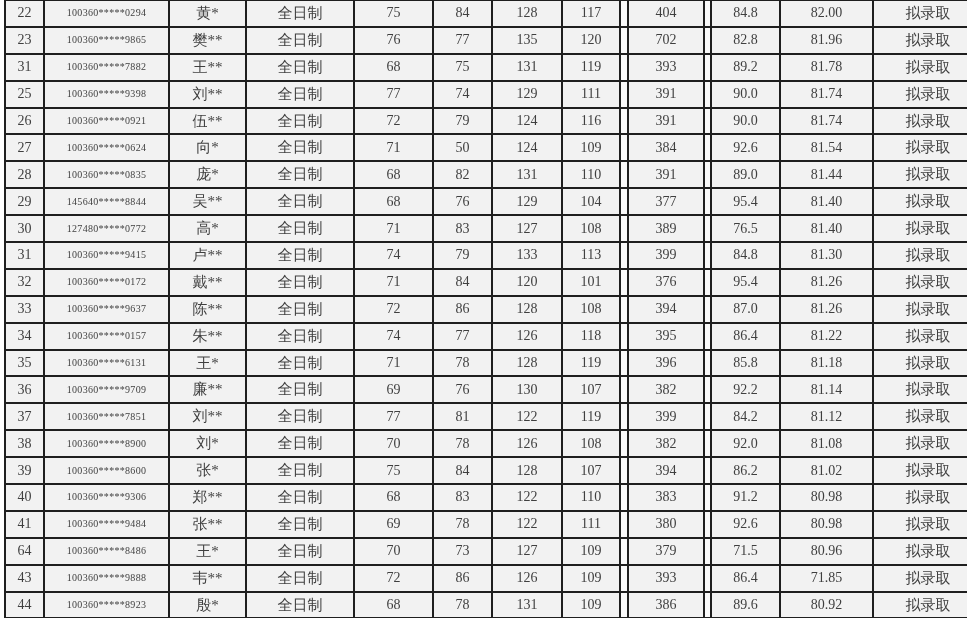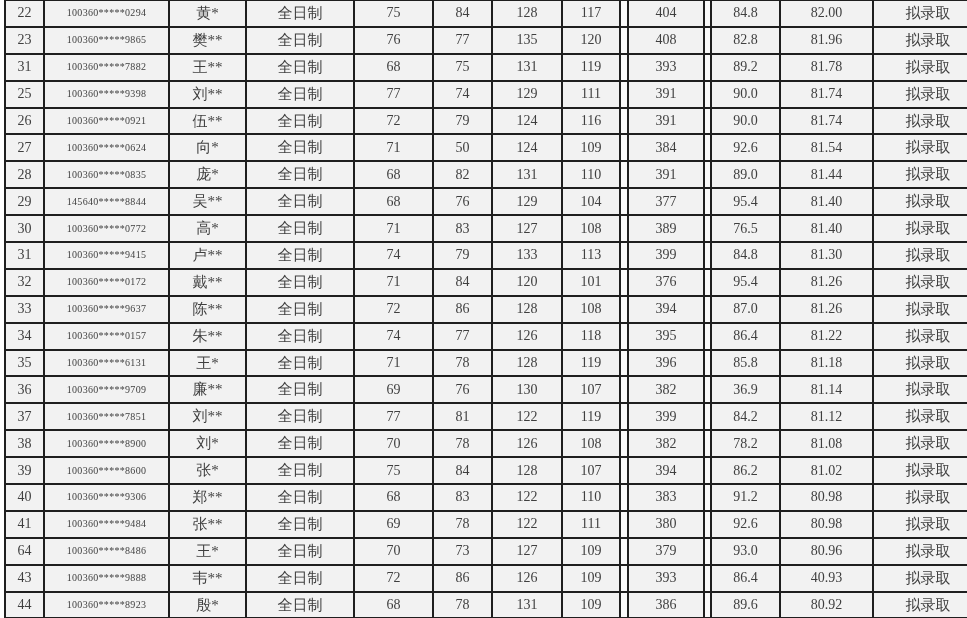--- a/index.html
+++ b/index.html
@@ -94,21 +94,21 @@
         <tr>
           <td class="c-num">23</td>
           <td class="c-id">100360*****9865</td>
           <td class="c-cn">樊**</td>
           <td class="c-cn">全日制</td>
           <td class="c-num">76</td>
           <td class="c-num">77</td>
           <td class="c-num">135</td>
           <td class="c-num">120</td>
           <td class="spacer"></td>
-          <td class="c-num">408</td>
+          <td class="c-num">702</td>
           <td class="spacer"></td>
           <td class="c-num">82.8</td>
           <td class="c-num">81.96</td>
           <td class="c-cn">拟录取</td>
         </tr>
         <tr>
           <td class="c-num">31</td>
           <td class="c-id">100360*****7882</td>
           <td class="c-cn">王**</td>
           <td class="c-cn">全日制</td>
@@ -198,21 +198,21 @@
           <td class="c-num">104</td>
           <td class="spacer"></td>
           <td class="c-num">377</td>
           <td class="spacer"></td>
           <td class="c-num">95.4</td>
           <td class="c-num">81.40</td>
           <td class="c-cn">拟录取</td>
         </tr>
         <tr>
           <td class="c-num">30</td>
-          <td class="c-id">100360*****0772</td>
+          <td class="c-id">127480*****0772</td>
           <td class="c-cn">高*</td>
           <td class="c-cn">全日制</td>
           <td class="c-num">71</td>
           <td class="c-num">83</td>
           <td class="c-num">127</td>
           <td class="c-num">108</td>
           <td class="spacer"></td>
           <td class="c-num">389</td>
           <td class="spacer"></td>
           <td class="c-num">76.5</td>
@@ -304,21 +304,21 @@
           <td class="c-id">100360*****9709</td>
           <td class="c-cn">廉**</td>
           <td class="c-cn">全日制</td>
           <td class="c-num">69</td>
           <td class="c-num">76</td>
           <td class="c-num">130</td>
           <td class="c-num">107</td>
           <td class="spacer"></td>
           <td class="c-num">382</td>
           <td class="spacer"></td>
-          <td class="c-num">36.9</td>
+          <td class="c-num">92.2</td>
           <td class="c-num">81.14</td>
           <td class="c-cn">拟录取</td>
         </tr>
         <tr>
           <td class="c-num">37</td>
           <td class="c-id">100360*****7851</td>
           <td class="c-cn">刘**</td>
           <td class="c-cn">全日制</td>
           <td class="c-num">77</td>
           <td class="c-num">81</td>
@@ -336,21 +336,21 @@
           <td class="c-id">100360*****8900</td>
           <td class="c-cn">刘*</td>
           <td class="c-cn">全日制</td>
           <td class="c-num">70</td>
           <td class="c-num">78</td>
           <td class="c-num">126</td>
           <td class="c-num">108</td>
           <td class="spacer"></td>
           <td class="c-num">382</td>
           <td class="spacer"></td>
-          <td class="c-num">78.2</td>
+          <td class="c-num">92.0</td>
           <td class="c-num">81.08</td>
           <td class="c-cn">拟录取</td>
         </tr>
         <tr>
           <td class="c-num">39</td>
           <td class="c-id">100360*****8600</td>
           <td class="c-cn">张*</td>
           <td class="c-cn">全日制</td>
           <td class="c-num">75</td>
           <td class="c-num">84</td>
@@ -400,38 +400,38 @@
           <td class="c-id">100360*****8486</td>
           <td class="c-cn">王*</td>
           <td class="c-cn">全日制</td>
           <td class="c-num">70</td>
           <td class="c-num">73</td>
           <td class="c-num">127</td>
           <td class="c-num">109</td>
           <td class="spacer"></td>
           <td class="c-num">379</td>
           <td class="spacer"></td>
-          <td class="c-num">93.0</td>
+          <td class="c-num">71.5</td>
           <td class="c-num">80.96</td>
           <td class="c-cn">拟录取</td>
         </tr>
         <tr>
           <td class="c-num">43</td>
           <td class="c-id">100360*****9888</td>
           <td class="c-cn">韦**</td>
           <td class="c-cn">全日制</td>
           <td class="c-num">72</td>
           <td class="c-num">86</td>
           <td class="c-num">126</td>
           <td class="c-num">109</td>
           <td class="spacer"></td>
           <td class="c-num">393</td>
           <td class="spacer"></td>
           <td class="c-num">86.4</td>
-          <td class="c-num">40.93</td>
+          <td class="c-num">71.85</td>
           <td class="c-cn">拟录取</td>
         </tr>
         <tr>
           <td class="c-num">44</td>
           <td class="c-id">100360*****8923</td>
           <td class="c-cn">殷*</td>
           <td class="c-cn">全日制</td>
           <td class="c-num">68</td>
           <td class="c-num">78</td>
           <td class="c-num">131</td>

